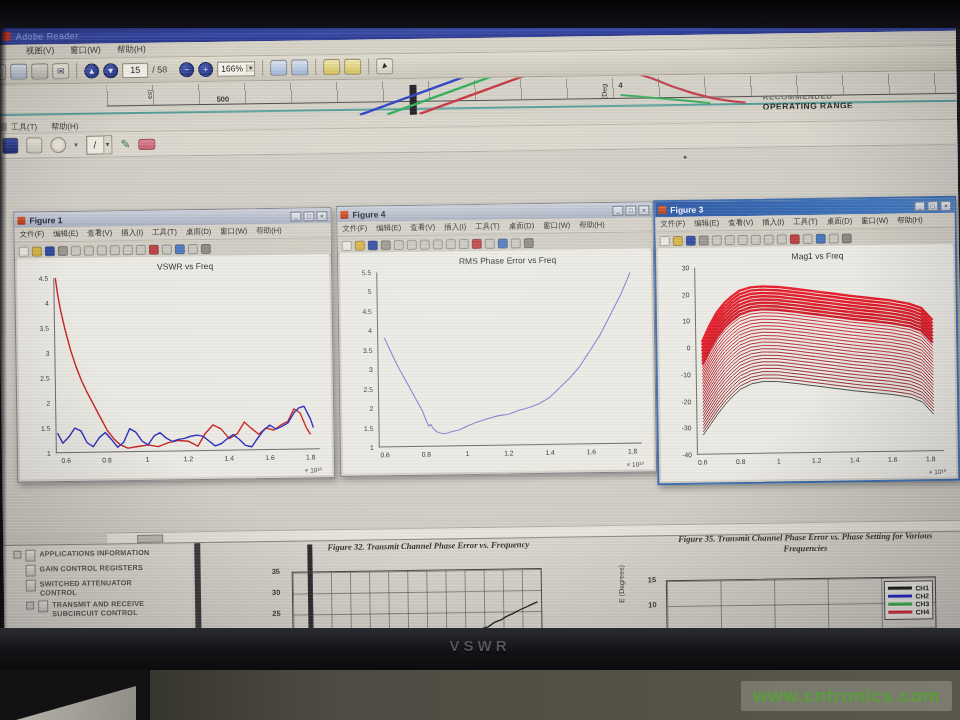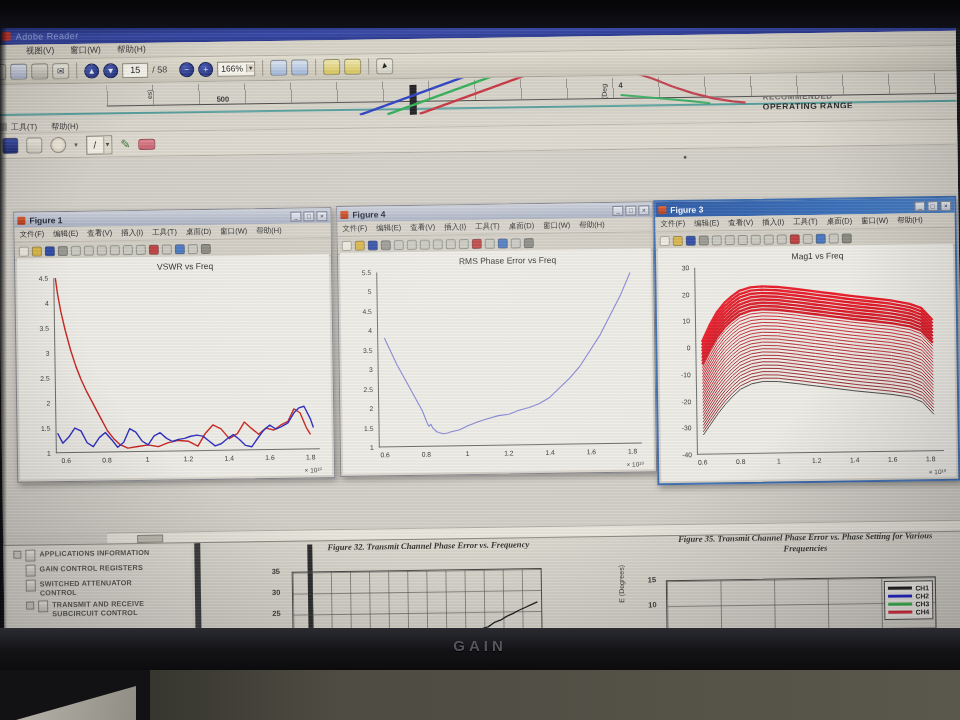--- a/index.html
+++ b/index.html
@@ -529,18 +529,21 @@
               <span class="lg-sw" style="background: rgb(216, 40, 58);"></span>
               <span class="lg-tx">CH4</span>
             </div>
           </div>
       </div>
 
     </div>
   </div>
 
   <div class="bezel">
-    <div class="dell">GAIN</div>
+    <div class="dell">VSWR</div>
   </div>
   <div class="desk"></div>
   <div class="chair"></div>
   <div class="deskwedge"></div>
+  <div class="watermark">
+    <span>www.cntronics.com</span>
+  </div>
 </div>
 
 </body></html>

